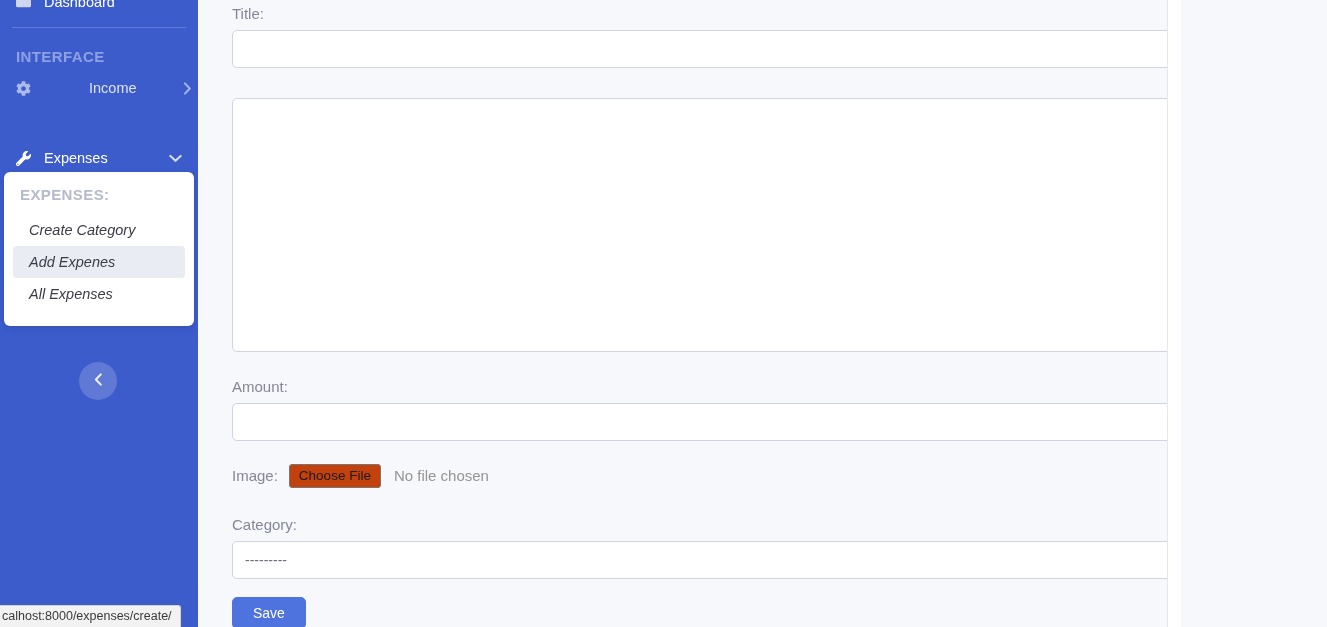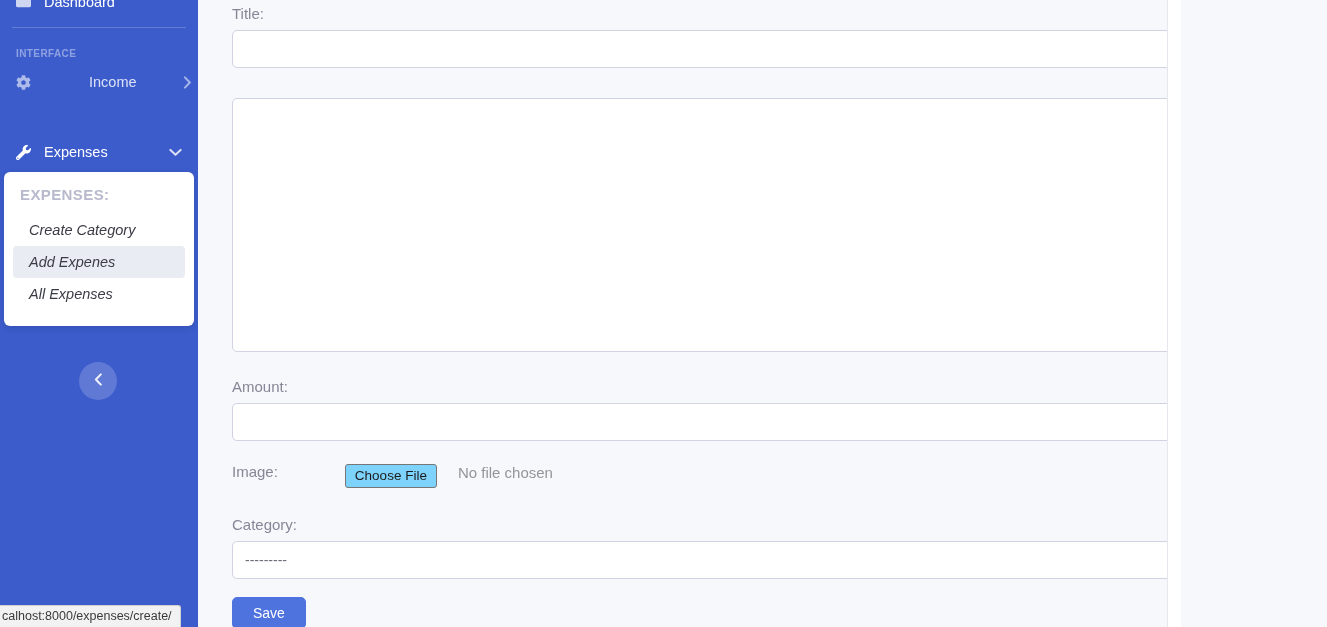--- a/index.html
+++ b/index.html
@@ -61,21 +61,21 @@
     justify-content: center;
   }
 
   .sb-divider {
     height: 1px;
     background: rgba(255,255,255,0.20);
     margin: 17px 12px 0 12px;
   }
   .sb-heading {
     color: rgba(255,255,255,0.42);
-    font-size: 10px;
+    font-size: 15px;
     font-weight: bold;
     letter-spacing: 0.4px;
     padding: 0 16px;
     margin-top: 20px;
     margin-bottom: 6px;
   }
 
   .nav-item.income { margin-top: 8px; gap: 45px; }
   .nav-item.expenses {
     margin-top: 40px;
@@ -174,36 +174,35 @@
     color: #6e707e;
     resize: both;
     outline: none;
   }
   .row-gap-title { padding-top: 0px; }
   .spacer-sm { height: 21px; }
   .spacer-md { height: 23px; }
 
   .file-row {
     display: flex;
-    align-items: flex-start;
-    gap: 12px;
+    align-items: center;
+    gap: 4px;
     margin-top: 0;
   }
   .file-row .field-label { padding-top: 0; margin-right: 7px; }
   .choose-file-btn {
     font-family: "Liberation Sans", sans-serif;
     font-size: 13.5px;
     color: #1b1b1b;
-    background: #7dd3fc;
+    background: #c2410c;
     border: 1px solid #767676;
     border-radius: 3px;
     padding: 3px 9px;
     cursor: pointer;
     line-height: 1.15;
-    margin-left: 48px;
   }
   .file-status {
     font-size: 15px;
     color: #959595;
     margin-left: 9px;
   }
 
   .select-wrap { position: relative; width: 1078px; margin-top: 9px; }
   .sel-input {
     width: 1078px;

